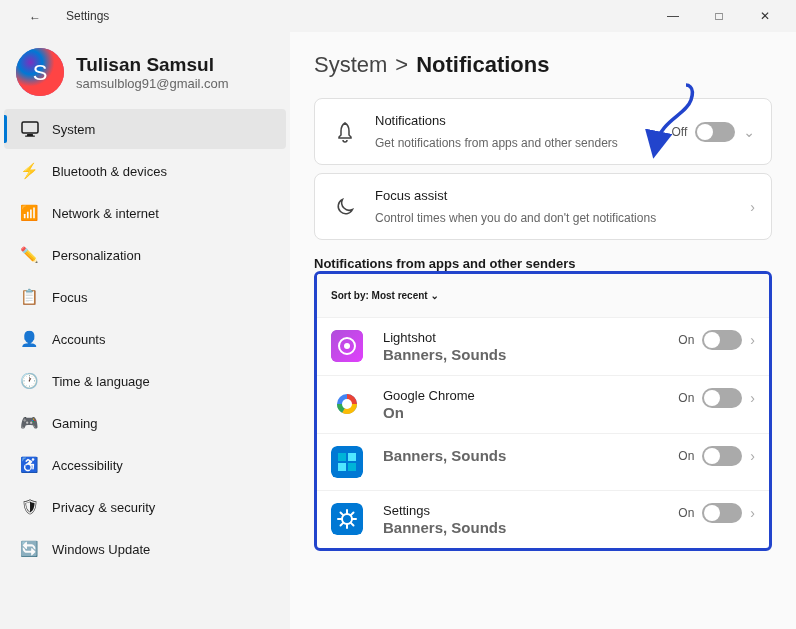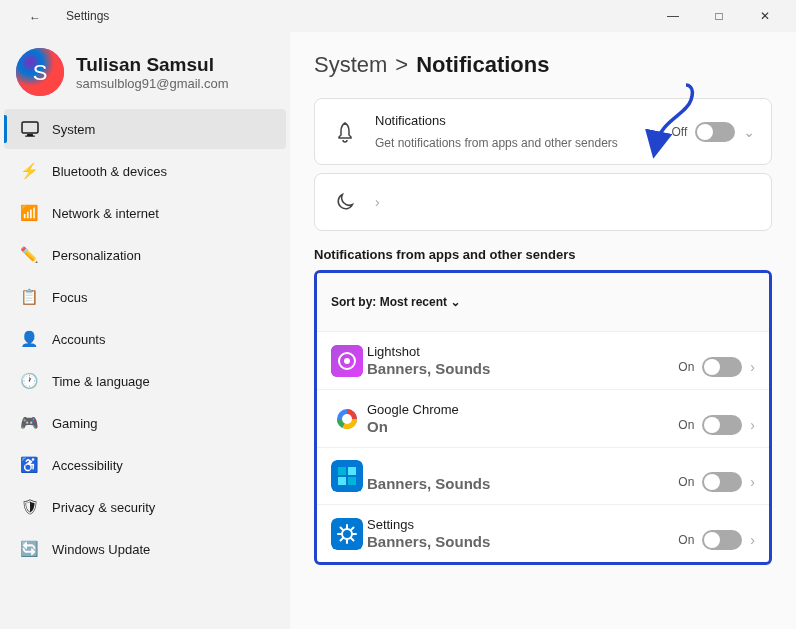--- a/index.html
+++ b/index.html
@@ -254,45 +254,45 @@
     }
     .chevron {
       color: #aaa;
       font-size: 14px;
     }
 
     .section-title {
       font-size: 13px;
       font-weight: 600;
       color: #1a1a1a;
-      margin: 16px 0 8px 0;
+      margin: 16px 0 0 0;
     }
 
     
     .apps-notifications-panel {
       border: 3px solid #2244cc;
       border-radius: 6px;
       background: white;
       overflow: hidden;
     }
     .sort-bar {
-      padding: 22px 14px;
-      font-size: 12px;
+      padding: 16px 14px;
+      font-size: 10px;
       color: #555;
       border-bottom: 1px solid #f0f0f0;
       background: #fafafa;
     }
     .sort-bar span { font-weight: 600; color: #1a1a1a; }
 
     .app-row {
       display: flex;
-      align-items: flex-end;
+      align-items: flex-start;
       padding: 12px 14px;
       border-bottom: 1px solid #f0f0f0;
-      gap: 4px;
+      gap: 20px;
       cursor: pointer;
     }
     .app-row:last-child { border-bottom: none; }
     .app-icon {
       width: 32px;
       height: 32px;
       border-radius: 6px;
       display: flex;
       align-items: center;
       justify-content: center;
@@ -470,20 +470,24 @@
       </div>
     </div>
 
     <div class="settings-card">
       <div class="settings-row">
         <div class="row-icon">
           <svg width="20" height="20" viewBox="0 0 20 20" fill="none">
             <path d="M17.5 12.5A7.5 7.5 0 0 1 7.5 2.5a7.5 7.5 0 1 0 10 10z" stroke="#444" stroke-width="1.5" fill="none"></path>
           </svg>
         </div>
+        <div class="row-text">
+          <div class="row-title">Focus assist</div>
+          <div class="row-subtitle">Control times when you do and don't get notifications</div>
+        </div>
         <div class="row-control">
           <span class="chevron">›</span>
         </div>
       </div>
     </div>
 
     <div class="section-title">Notifications from apps and other senders</div>
 
     <div class="apps-notifications-panel">
 

